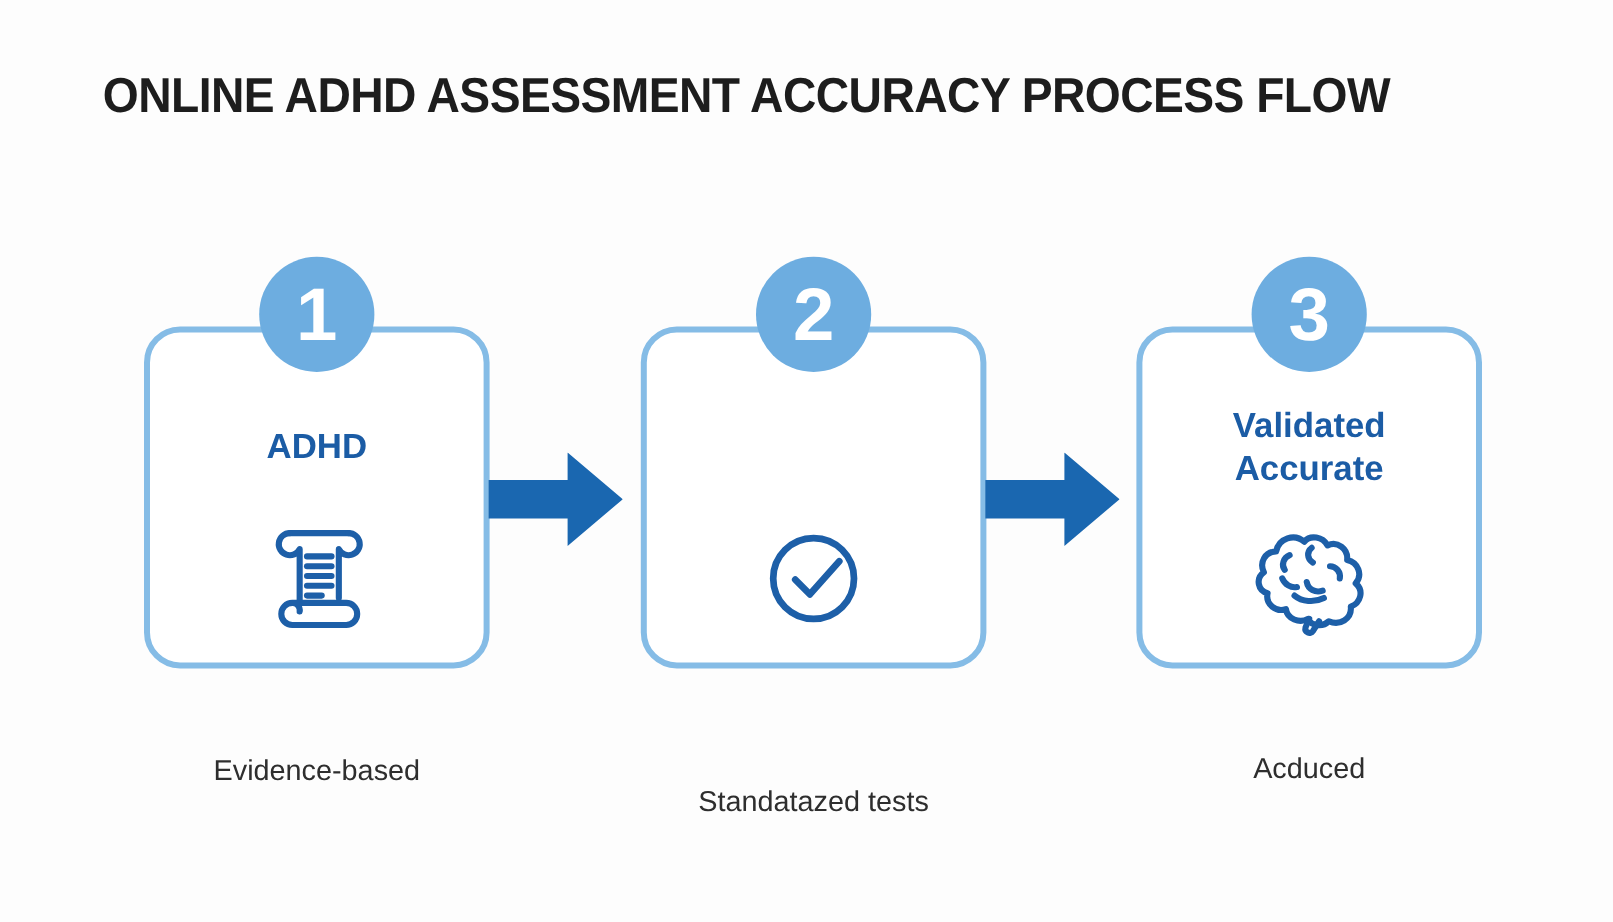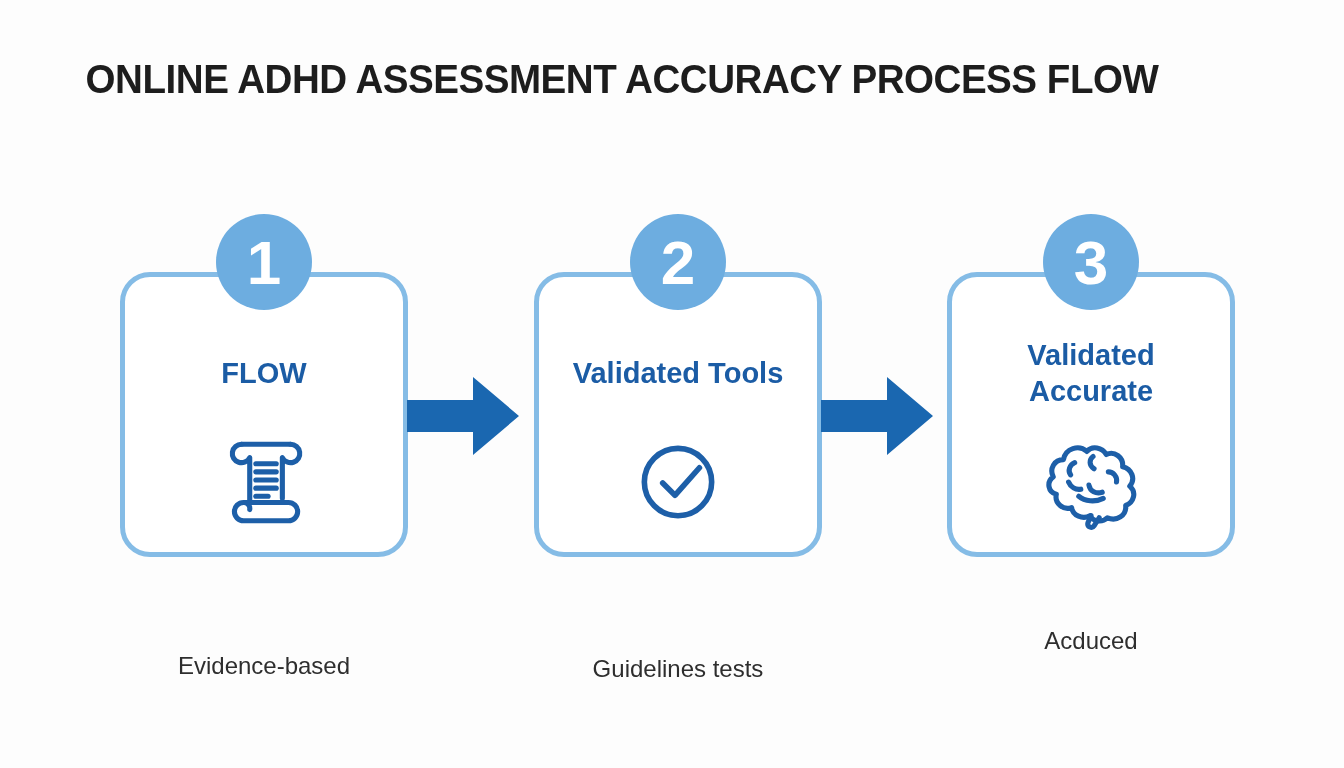--- a/index.html
+++ b/index.html
@@ -93,35 +93,35 @@
   .arrow-2 { left: 821px; }
   .arrow svg { width: 100%; height: 100%; display: block; }
   .caption {
     position: absolute;
     width: 288px;
     text-align: center;
     font-size: 24px;
     line-height: 30px;
     color: var(--caption-text, #2e2e2e);
   }
-  .caption-1 { left: 120px; top: 628px; margin-top: 23px; }
+  .caption-1 { left: 120px; top: 628px; }
   .caption-2 { left: 534px; top: 654px; }
   .caption-3 { left: 947px; top: 626px; }
 </style>
 </head>
 <body>
 
 <div class="stage">
 
   <h1 class="title">ONLINE ADHD ASSESSMENT ACCURACY PROCESS FLOW</h1>
 
   <section class="card card-1">
     <div class="badge">1</div>
     <div class="label">
-      <span>FLOW</span>
+      <span>ADHD</span>
     </div>
     <div class="icon">
       <svg viewBox="0 0 100 100" fill="none" stroke="currentColor" stroke-width="5" stroke-linecap="round" stroke-linejoin="round">
         <path d="M28 15 H76"></path>
         <path d="M28 15 a9 9 0 1 0 8 13 v44"></path>
         <path d="M76 15 a9 9 0 1 1 -8 13 v40"></path>
         <line x1="42" y1="34" x2="62" y2="34"></line>
         <line x1="42" y1="42" x2="62" y2="42"></line>
         <line x1="42" y1="50" x2="62" y2="50"></line>
         <line x1="42" y1="58" x2="62" y2="58"></line>
@@ -132,23 +132,20 @@
   </section>
 
   <div class="arrow arrow-1">
     <svg viewBox="0 0 112 78">
       <polygon fill="currentColor" points="0,23 66,23 66,0 112,39 66,78 66,55 0,55"></polygon>
     </svg>
   </div>
 
   <section class="card card-2">
     <div class="badge">2</div>
-    <div class="label">
-      <span>Validated Tools</span>
-    </div>
     <div class="icon">
       <svg viewBox="0 0 100 100" fill="none" stroke="currentColor" stroke-width="5.5" stroke-linecap="round" stroke-linejoin="round">
         <circle cx="50" cy="52" r="33"></circle>
         <path d="M35 53 l12 12 l24 -27"></path>
       </svg>
     </div>
   </section>
 
   <div class="arrow arrow-2">
     <svg viewBox="0 0 112 78">
@@ -173,19 +170,19 @@
         <path d="M48 55 c1 6 7 9 13 7"></path>
         <path d="M38 66 c6 5 16 6 24 2"></path>
       </svg>
     </div>
   </section>
 
   <div class="caption caption-1">
     <div>Evidence-based</div>
   </div>
   <div class="caption caption-2">
-    <div>Guidelines tests</div>
+    <div>Standatazed tests</div>
   </div>
   <div class="caption caption-3">
     <div>Acduced</div>
   </div>
 
 </div>
 
 </body></html>

